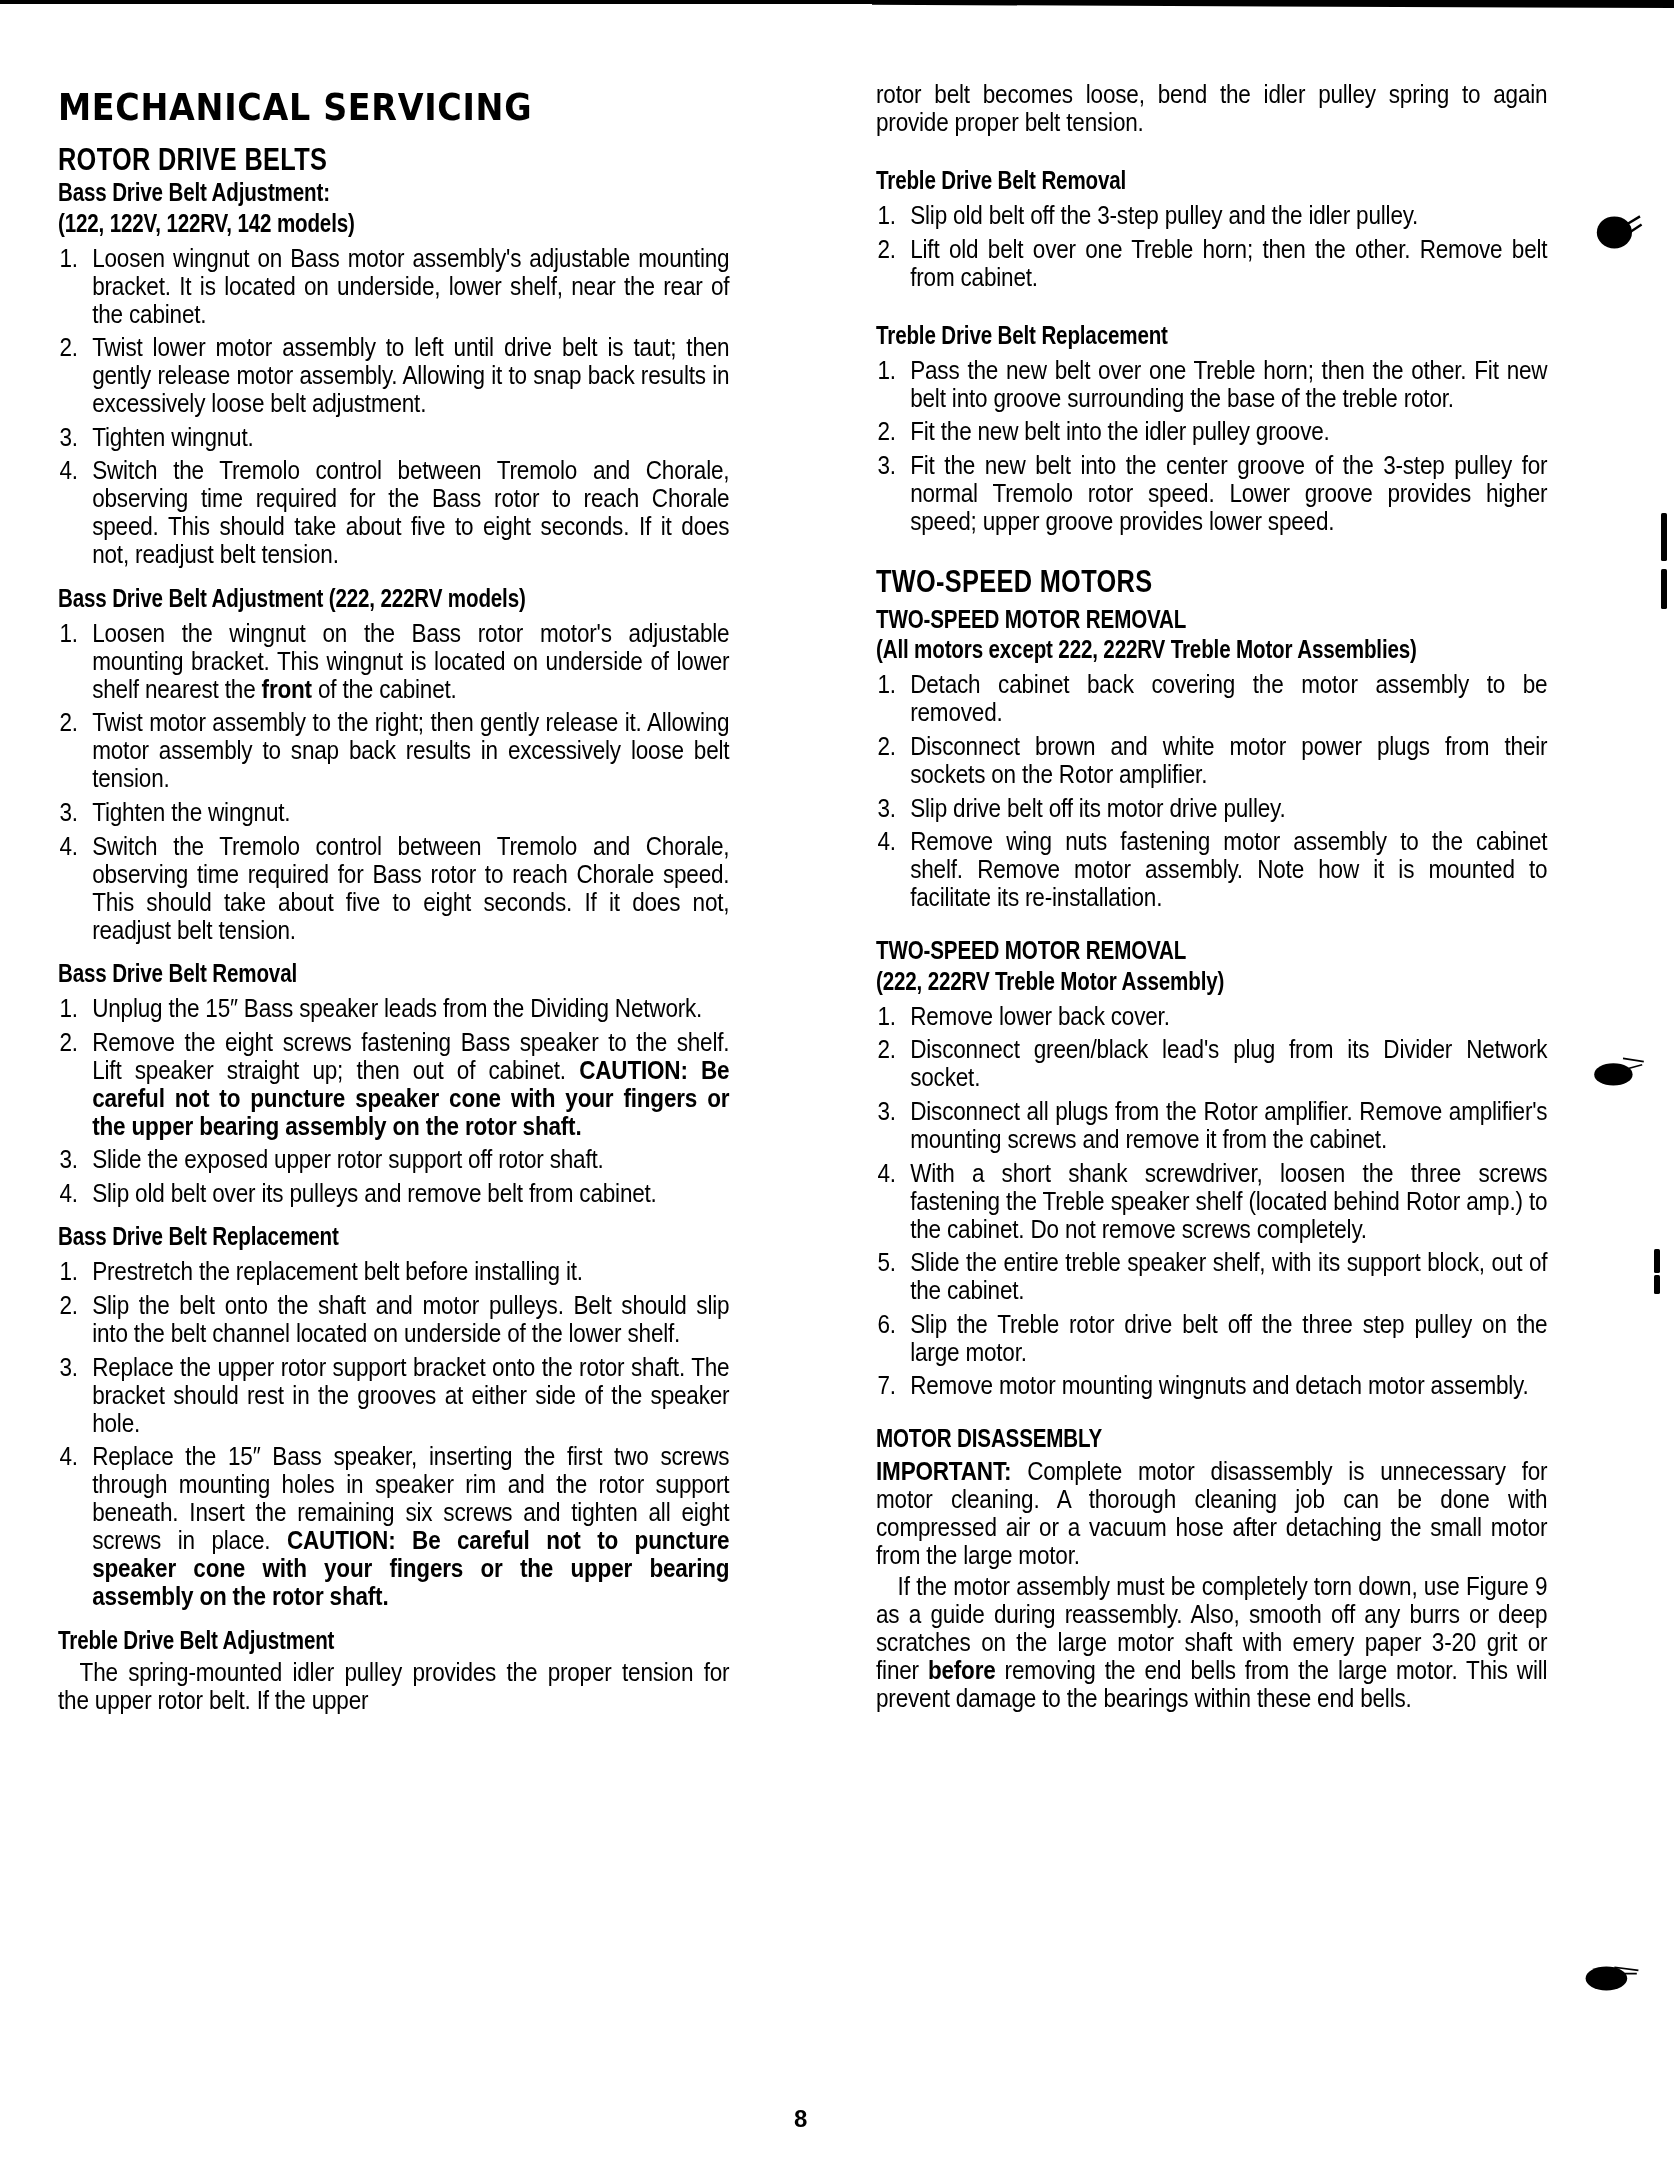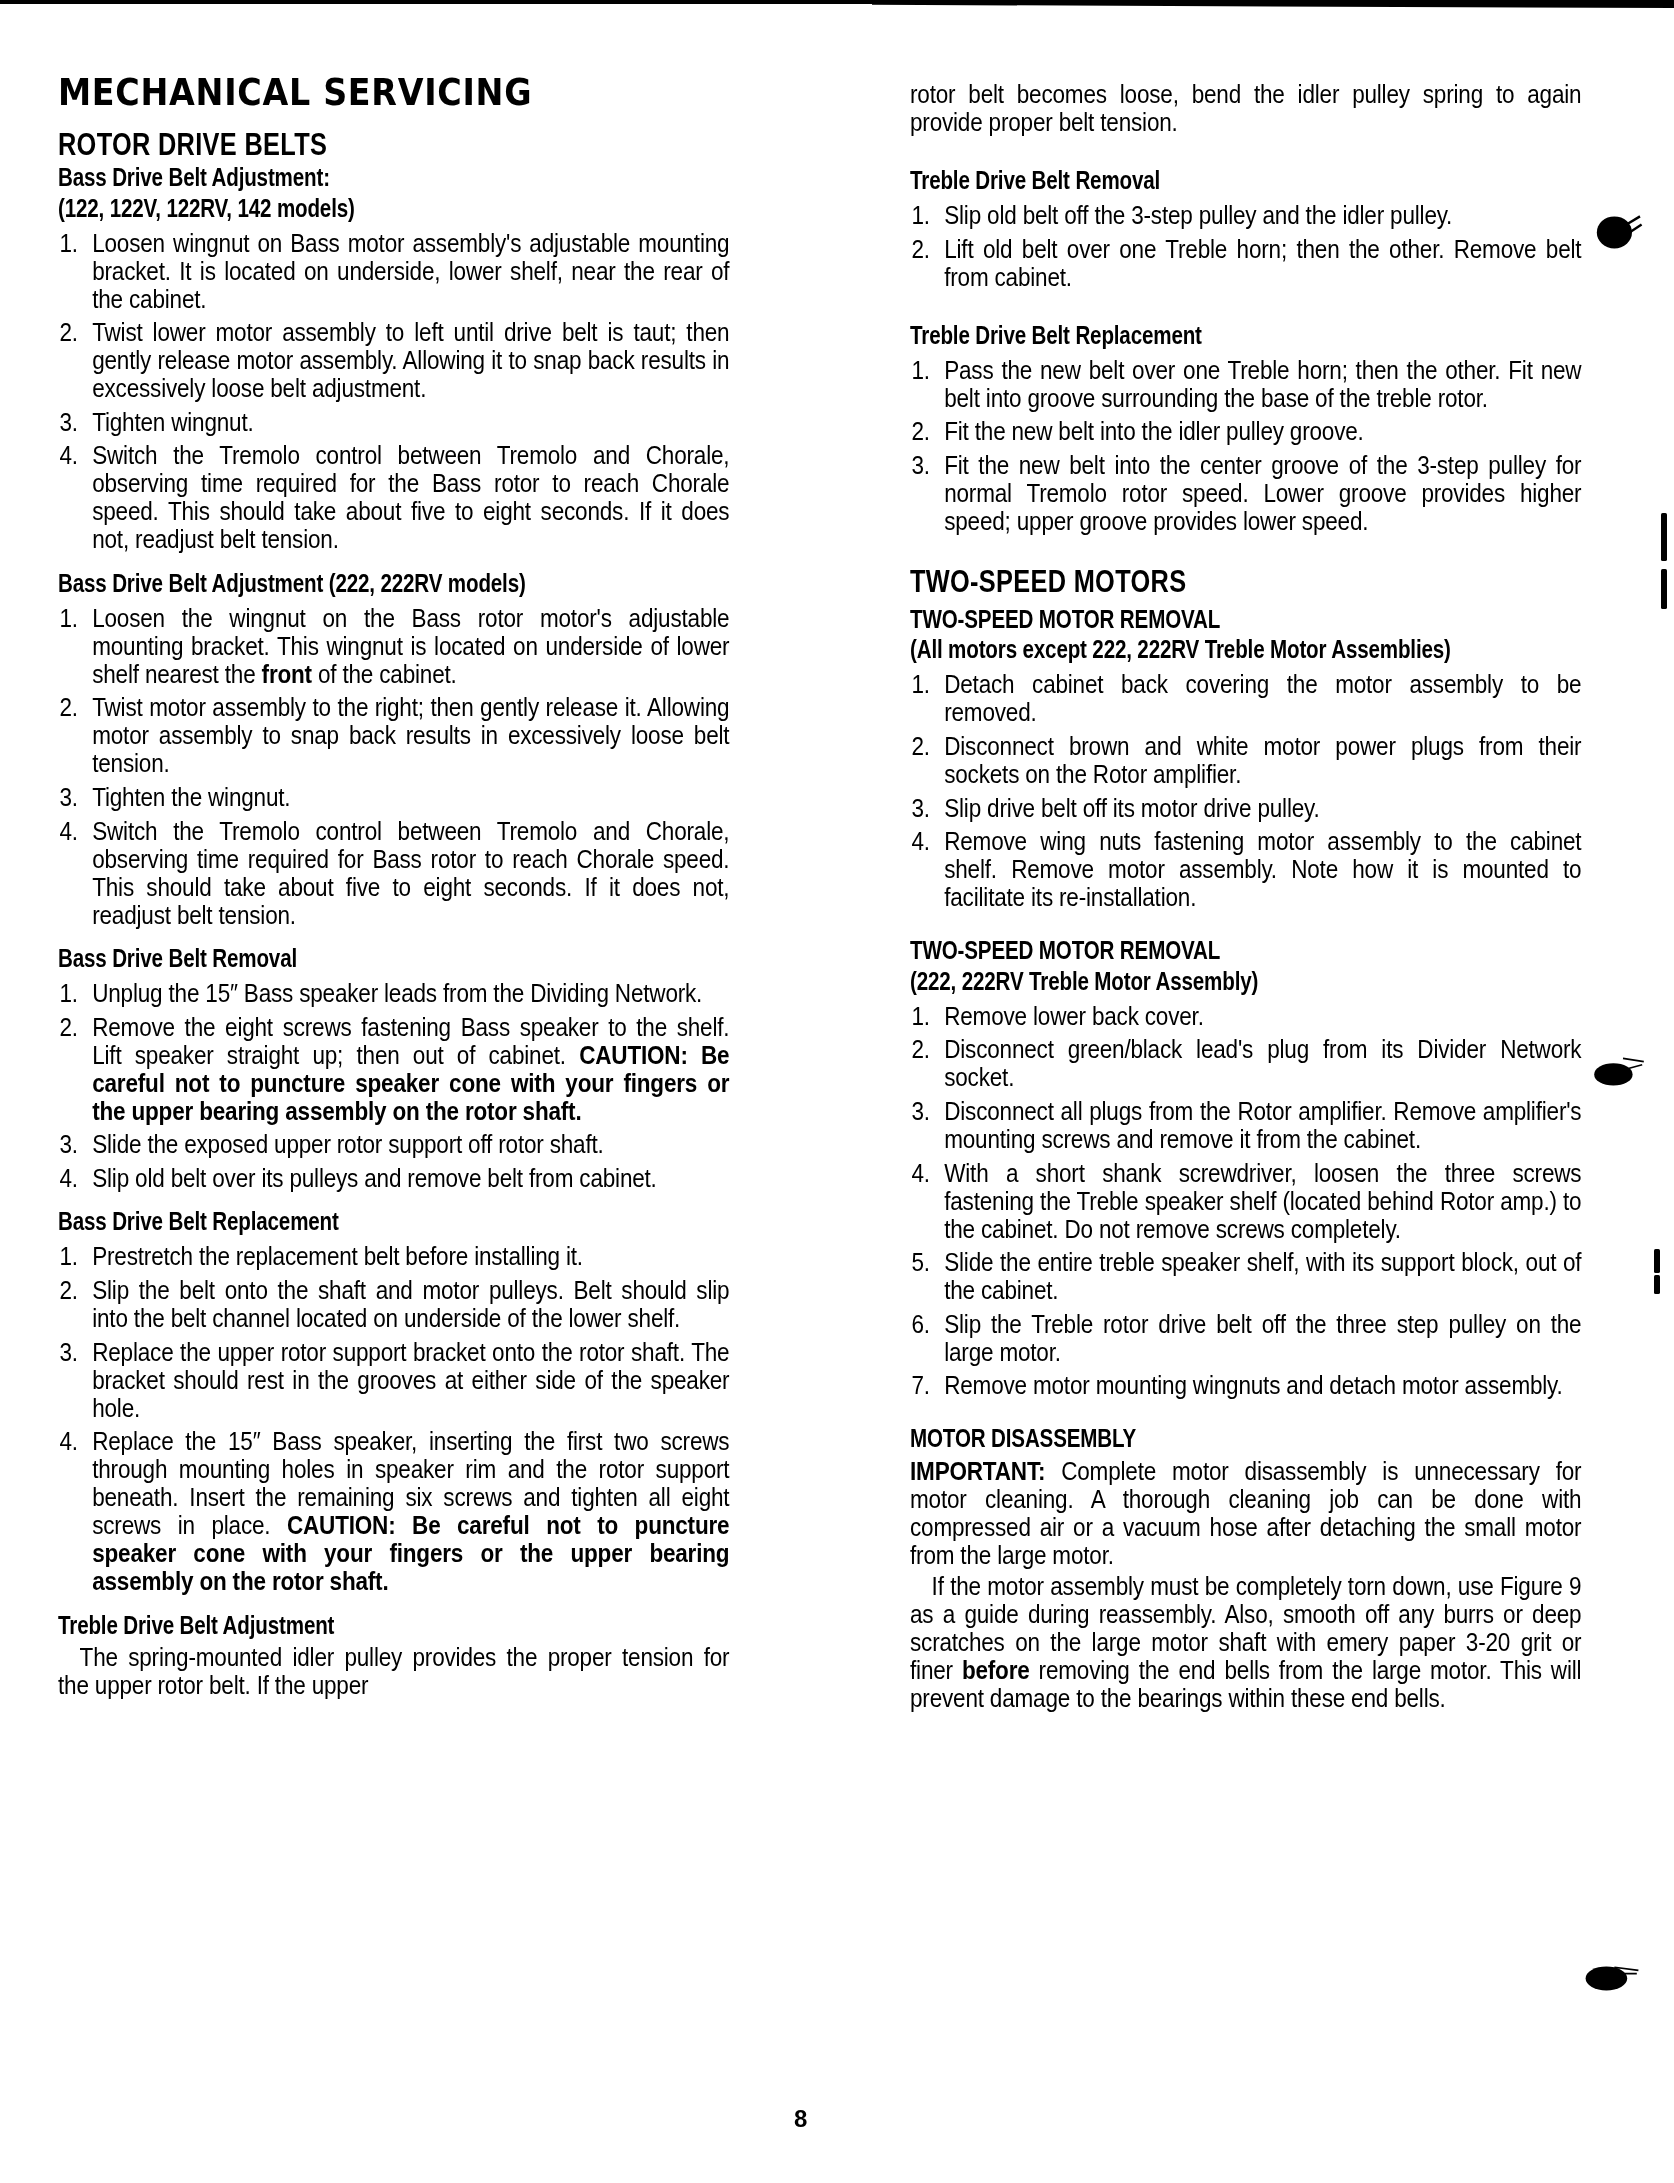--- a/index.html
+++ b/index.html
@@ -9,26 +9,26 @@
   }
   .topbar {
     position: absolute; left: 0; top: 0; width: 1674px; height: 8px;
     background: linear-gradient(to bottom, #000 0, #000 4px, transparent 4px);
   }
   .topbar-right {
     position: absolute; right: 0; top: 0; width: 802px; height: 8px; background: #000;
     clip-path: polygon(0 0, 100% 0, 100% 100%, 0 60%);
   }
   .col {
-    position: absolute; top: 72px; width: 672px;
+    position: absolute; top: 87px; width: 672px;
     font-size: 26px; line-height: 28px; letter-spacing: -0.2px;
     font-family: "Liberation Sans Narrow", "Liberation Sans", sans-serif;
   }
   .col-left { left: 58px; }
-  .col-right { left: 910px; top: 80px; }
+  .col-right { left: 876px; top: 80px; }
   h1.title {
     margin: 0; font-size: 37px; line-height: 42px; font-weight: bold;
     letter-spacing: 0.8px; font-family: "DejaVu Sans", sans-serif;
   }
   h2.major {
     margin: 13px 0 0 0; font-size: 32px; line-height: 35px; font-weight: bold;
     letter-spacing: 0.4px; font-family: "Liberation Sans", sans-serif;
     transform: scaleX(0.88); transform-origin: left;
   }
   h3.sub {

